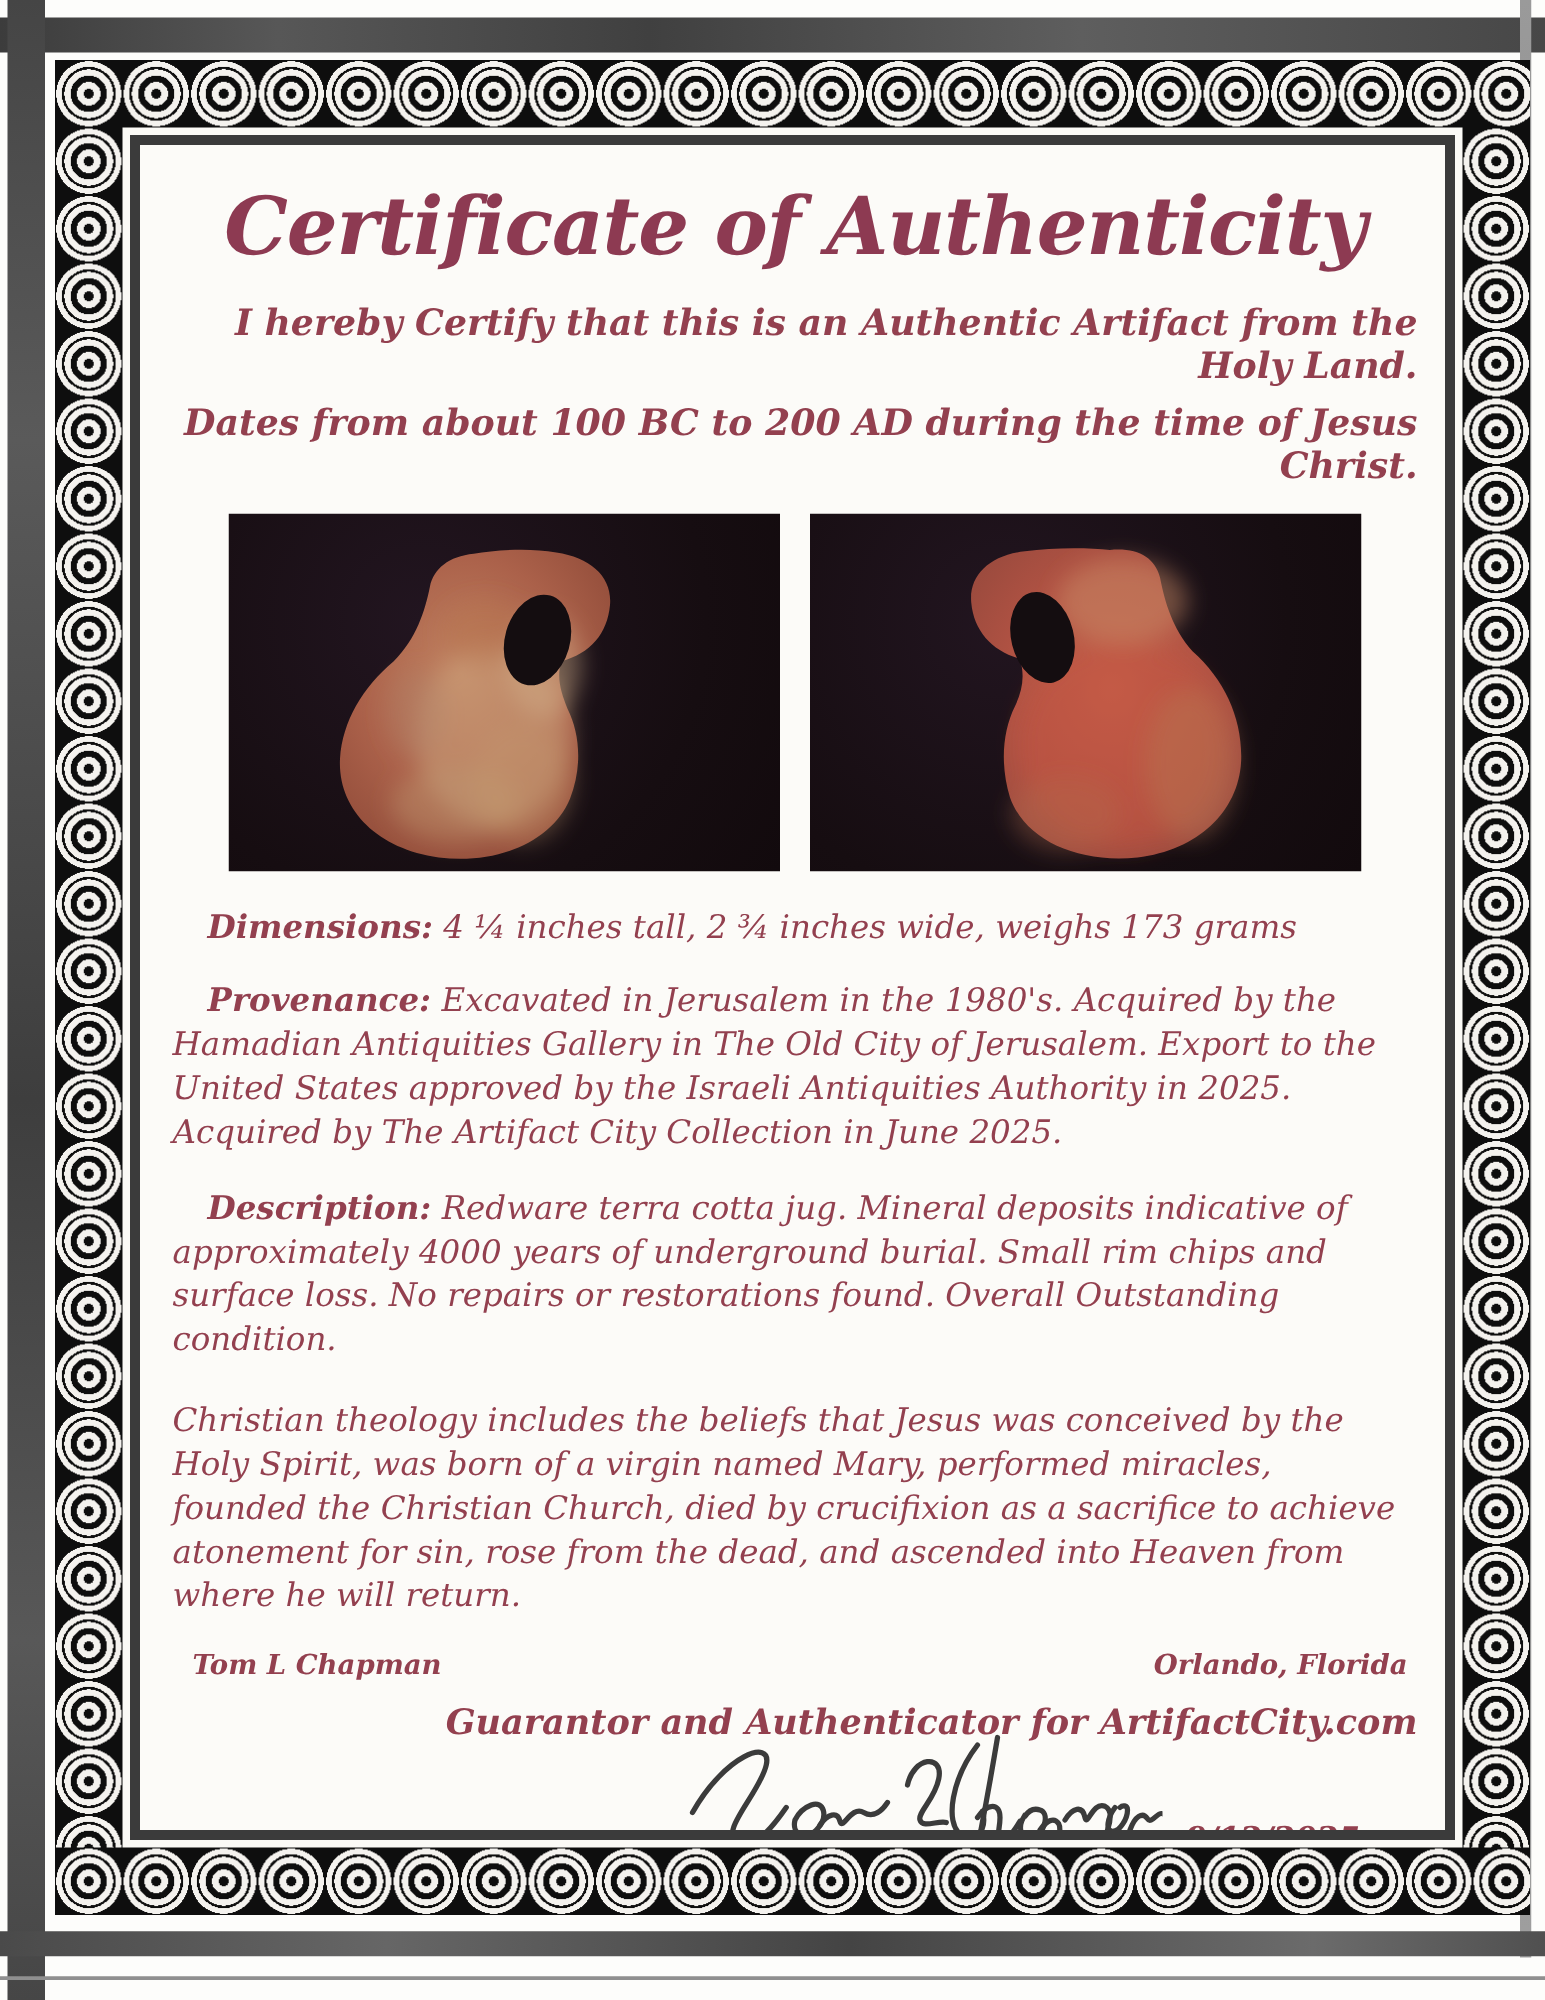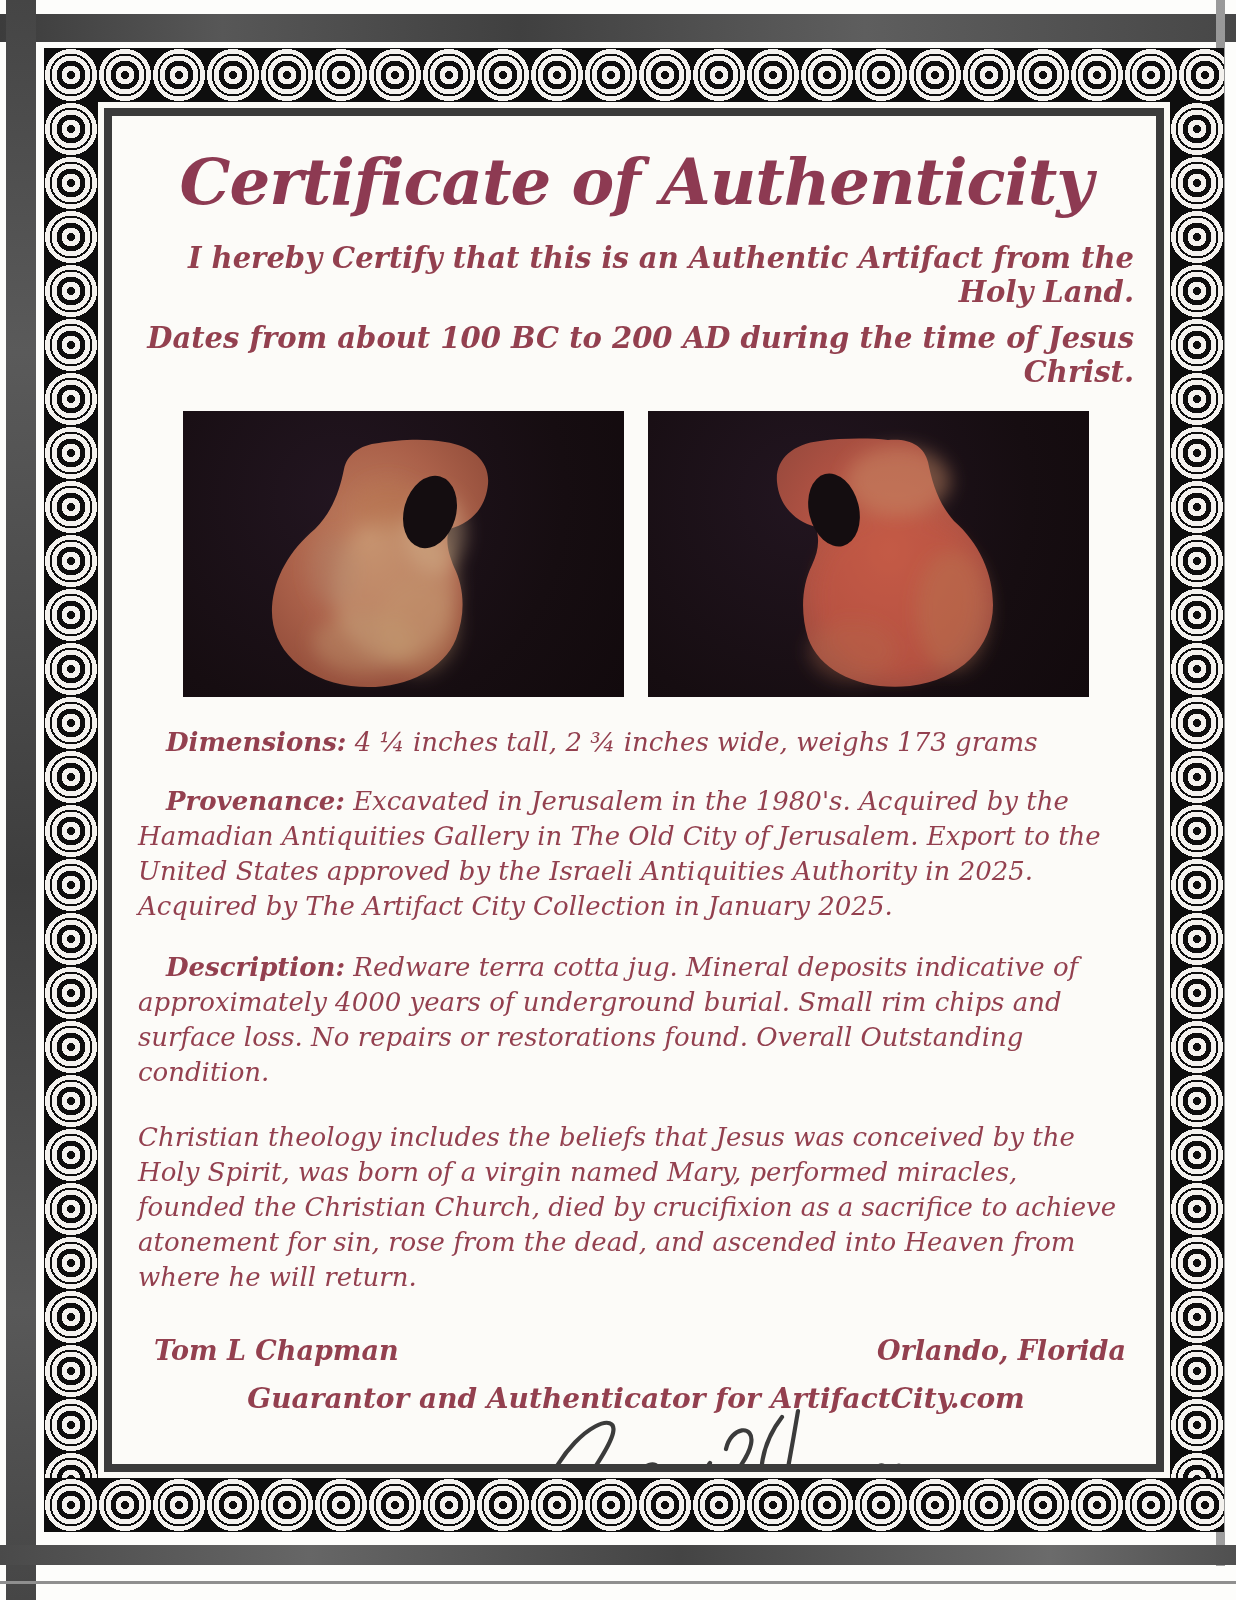--- a/index.html
+++ b/index.html
@@ -45,23 +45,23 @@
   .photos{margin-top:22px;display:flex;justify-content:center;gap:24px;}
   .photo{width:441px;height:286px;flex:0 0 auto;
     background:radial-gradient(circle at 35% 30%,#221520 0%,#160d11 65%,#120a0d 100%);}
   .photo svg{display:block;width:100%;height:100%;}
   .body-p{font-size:26px;line-height:35px;font-weight:400;}
   .lbl{font-weight:700;margin-left:28px;}
   .dims{margin-top:28px;}
   .prov{margin-top:24px;max-width:985px;}
   .desc{margin-top:26px;max-width:985px;}
   .theo{margin-top:30px;max-width:985px;}
-  .names{margin-top:40px;display:flex;justify-content:space-between;
-    padding:0 8px 0 16px;font-size:27px;font-weight:700;}
-  .guarantor{margin-top:16px;text-align:center;font-size:28px;font-weight:700;}
+  .names{margin-top:24px;display:flex;justify-content:space-between;
+    padding:0 8px 0 16px;font-size:22px;font-weight:700;}
+  .guarantor{margin-top:16px;text-align:right;font-size:28px;font-weight:700;}
   .sigrow{position:relative;height:106px;margin-top:2px;}
   .sig-svg{position:absolute;left:392px;top:-16px;}
   .sigdate{position:absolute;left:810px;top:60px;font-size:25px;font-weight:700;}
 </style>
 </head>
 <body>
 
 <div class="page">
 
   <div class="scan-edge scan-top"></div>
@@ -156,21 +156,21 @@
             </div>
           </div>
 
           <p class="body-p dims">
             <span class="lbl">Dimensions:</span>
             <span>4 ¼ inches tall, 2 ¾ inches wide, weighs 173 grams</span>
           </p>
 
           <p class="body-p prov">
             <span class="lbl">Provenance:</span>
-            <span>Excavated in Jerusalem in the 1980's. Acquired by the Hamadian Antiquities Gallery in The Old City of Jerusalem. Export to the United States approved by the Israeli Antiquities Authority in 2025. Acquired by The Artifact City Collection in January 2025.</span>
+            <span>Excavated in Jerusalem in the 1980's. Acquired by the Hamadian Antiquities Gallery in The Old City of Jerusalem. Export to the United States approved by the Israeli Antiquities Authority in 2025. Acquired by The Artifact City Collection in June 2025.</span>
           </p>
 
           <p class="body-p desc">
             <span class="lbl">Description:</span>
             <span>Redware terra cotta jug. Mineral deposits indicative of approximately 4000 years of underground burial. Small rim chips and surface loss. No repairs or restorations found. Overall Outstanding condition.</span>
           </p>
 
           <p class="body-p theo">Christian theology includes the beliefs that Jesus was conceived by the Holy Spirit, was born of a virgin named Mary, performed miracles, founded the Christian Church, died by crucifixion as a sacrifice to achieve atonement for sin, rose from the dead, and ascended into Heaven from where he will return.</p>
 
           <div class="names">

